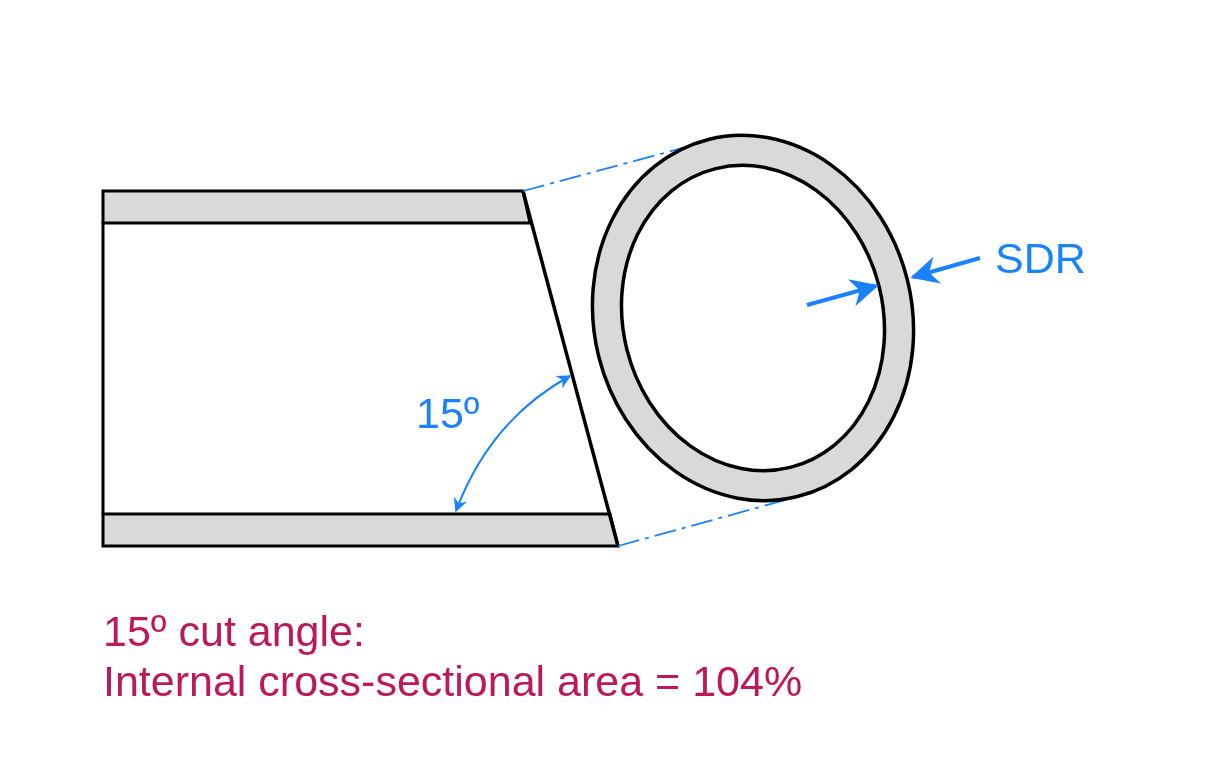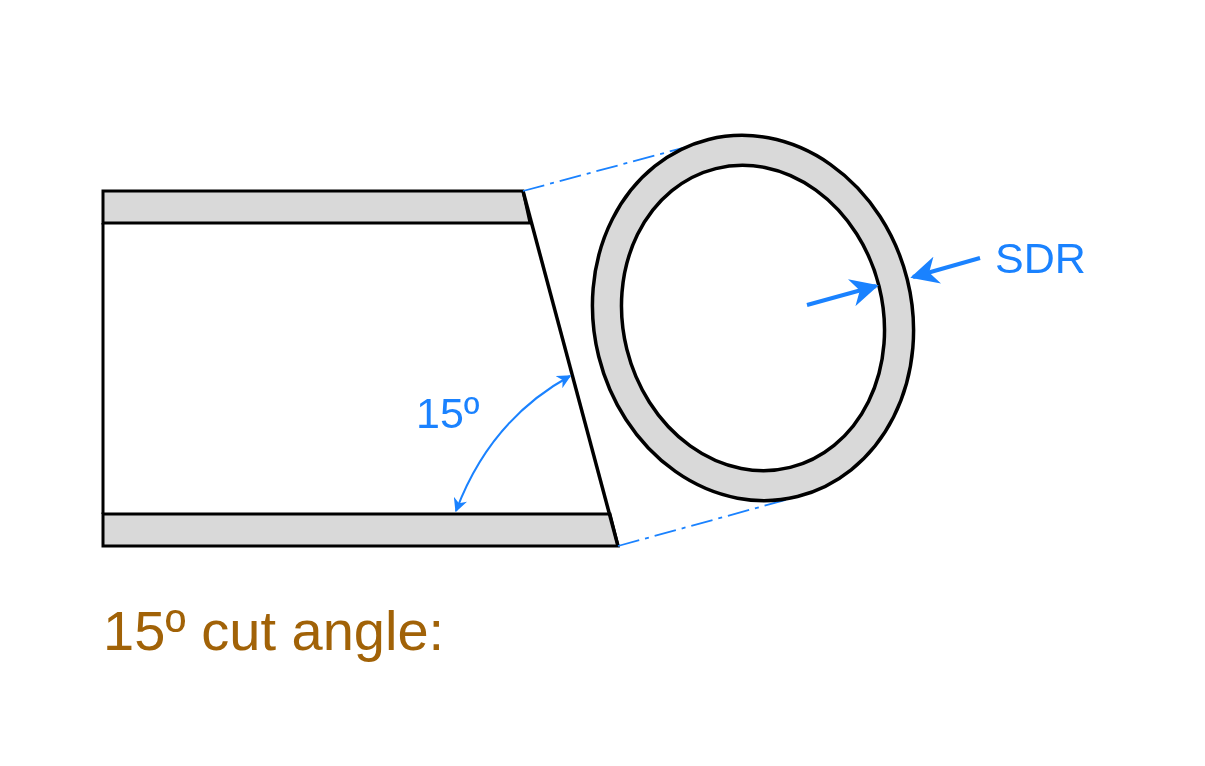--- a/index.html
+++ b/index.html
@@ -1,19 +1,19 @@
 <!DOCTYPE html>
 <html><head>
 <meta charset="utf-8">
 <style>
   html, body { margin: 0; padding: 0; background: #ffffff; }
   body { width: 1205px; height: 766px; position: relative; overflow: hidden; font-family: "Liberation Sans", sans-serif; }
   svg { position: absolute; left: 0; top: 0; }
   .lbl { font-family: "Liberation Sans", sans-serif; fill: #1a82ff; }
-  .caption { position: absolute; left: 103px; top: 606px; color: #a16207; font-size: 56px; line-height: 50px; font-family: "Liberation Sans", sans-serif; }
+  .caption { position: absolute; left: 103px; top: 606px; color: #be185d; font-size: 43px; line-height: 50px; font-family: "Liberation Sans", sans-serif; }
 </style>
 </head>
 <body>
 
 <svg width="1205" height="766" viewBox="0 0 1205 766">
   <defs>
     <marker id="arrowhead" viewBox="0 0 10 10" refX="9" refY="5" markerWidth="7" markerHeight="7" orient="auto-start-reverse">
       <path d="M0,0 L10,5 L0,10 L3,5 Z" fill="#1a82ff"></path>
     </marker>
   </defs>
@@ -36,13 +36,14 @@
   <path d="M456,511 Q490,420 570,376" fill="none" stroke="#1a82ff" stroke-width="2" marker-start="url(#arrowhead)" marker-end="url(#arrowhead)"></path>
   <text class="lbl" x="416" y="428" font-size="43">15º</text>
 
   <line x1="807" y1="305" x2="876" y2="286" stroke="#1a82ff" stroke-width="4" marker-end="url(#arrowhead)"></line>
   <line x1="980" y1="258" x2="913" y2="277" stroke="#1a82ff" stroke-width="4" marker-end="url(#arrowhead)"></line>
   <text class="lbl" x="995" y="273" font-size="43">SDR</text>
 </svg>
 
 <div class="caption">
   <div>15º cut angle:</div>
+  <div>Internal cross-sectional area = 104%</div>
 </div>
 
 </body></html>

